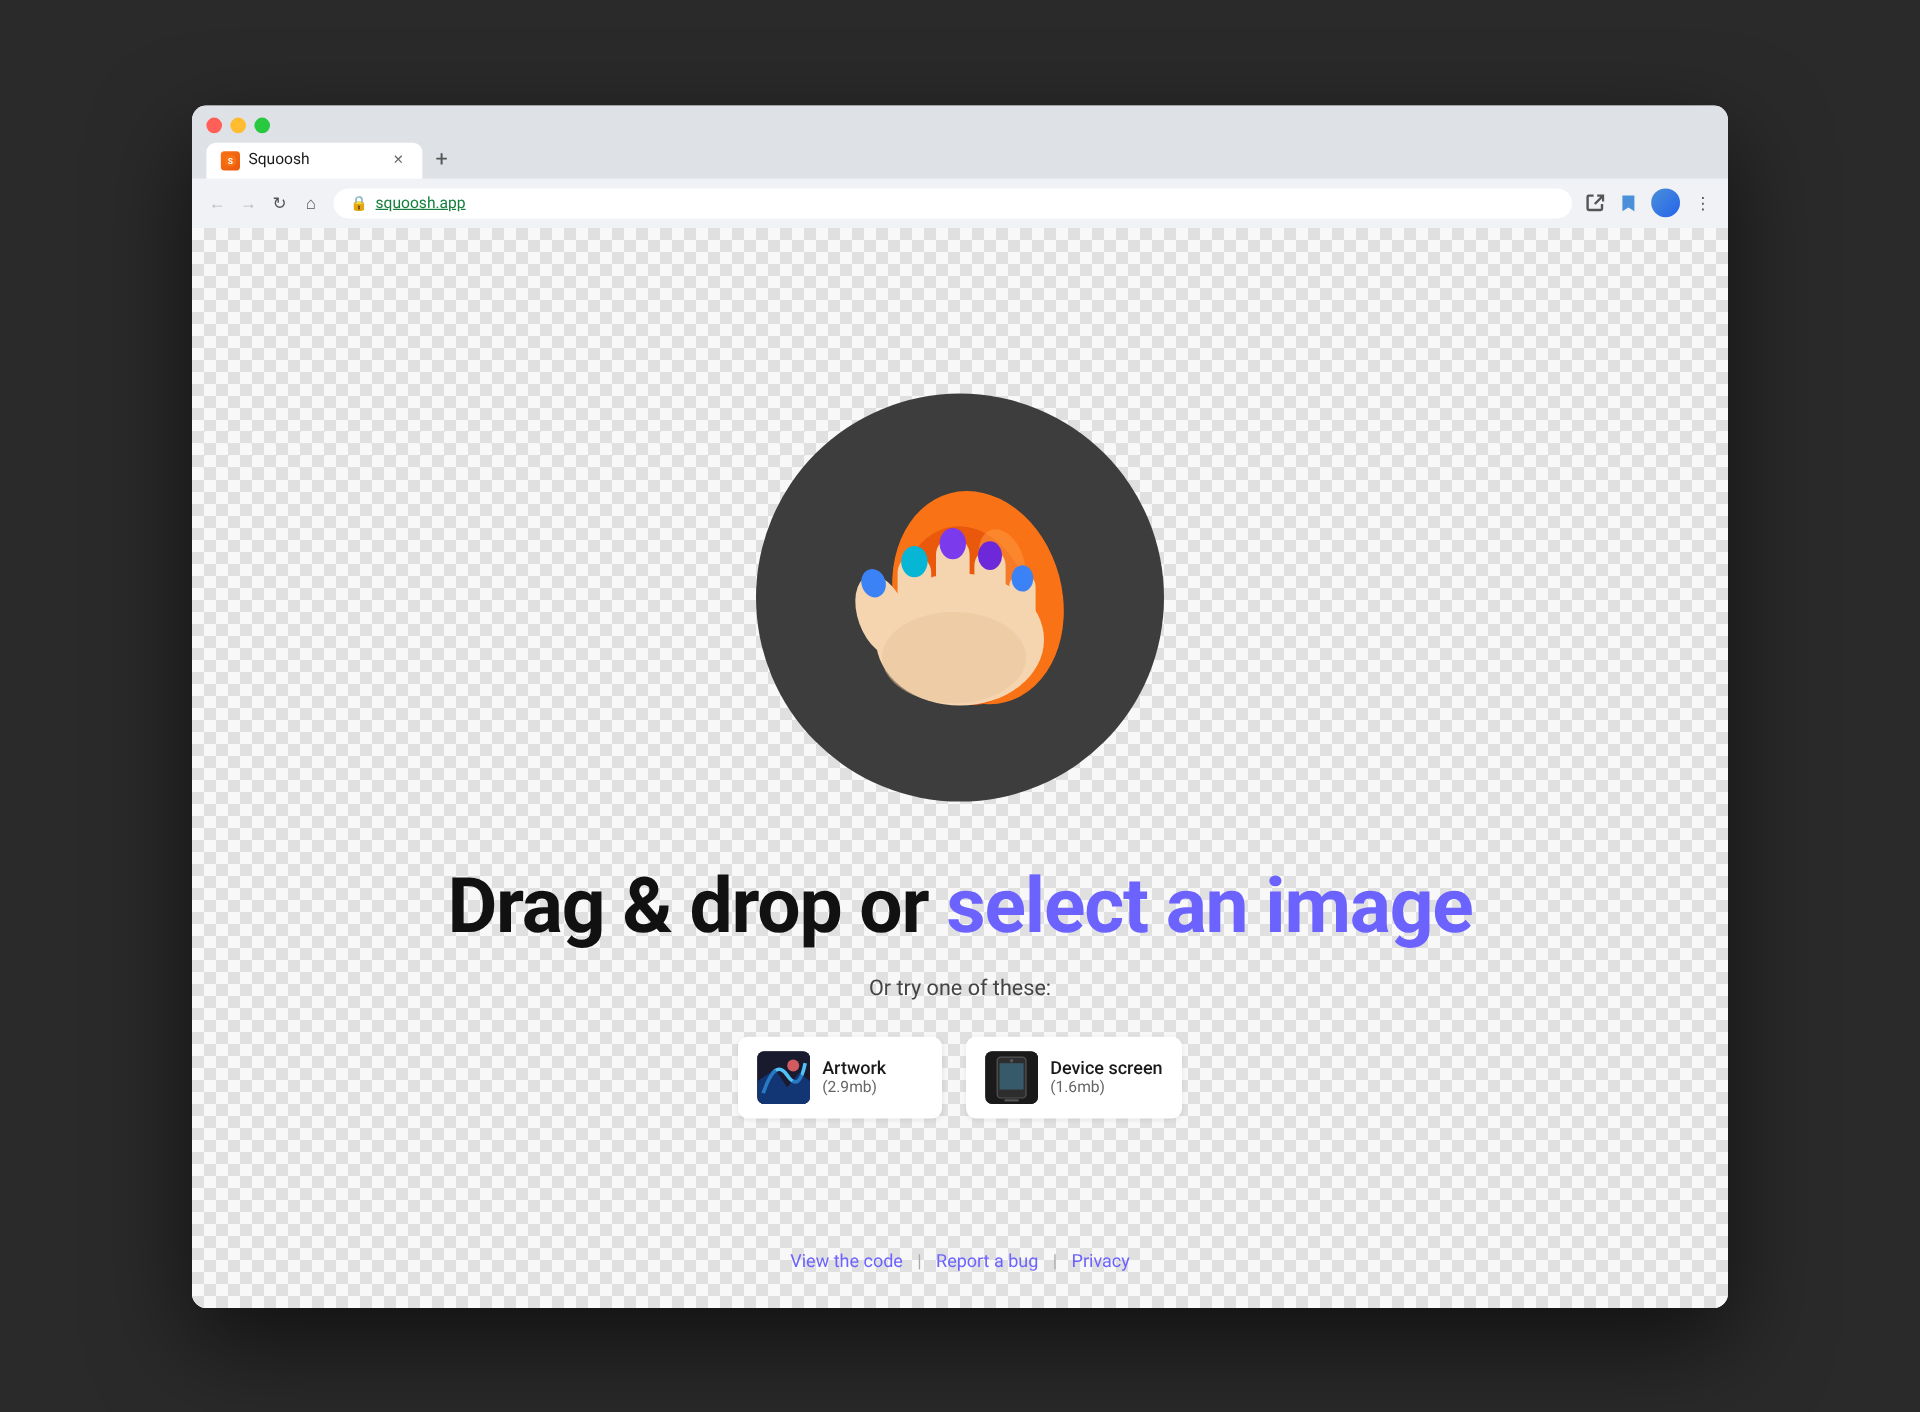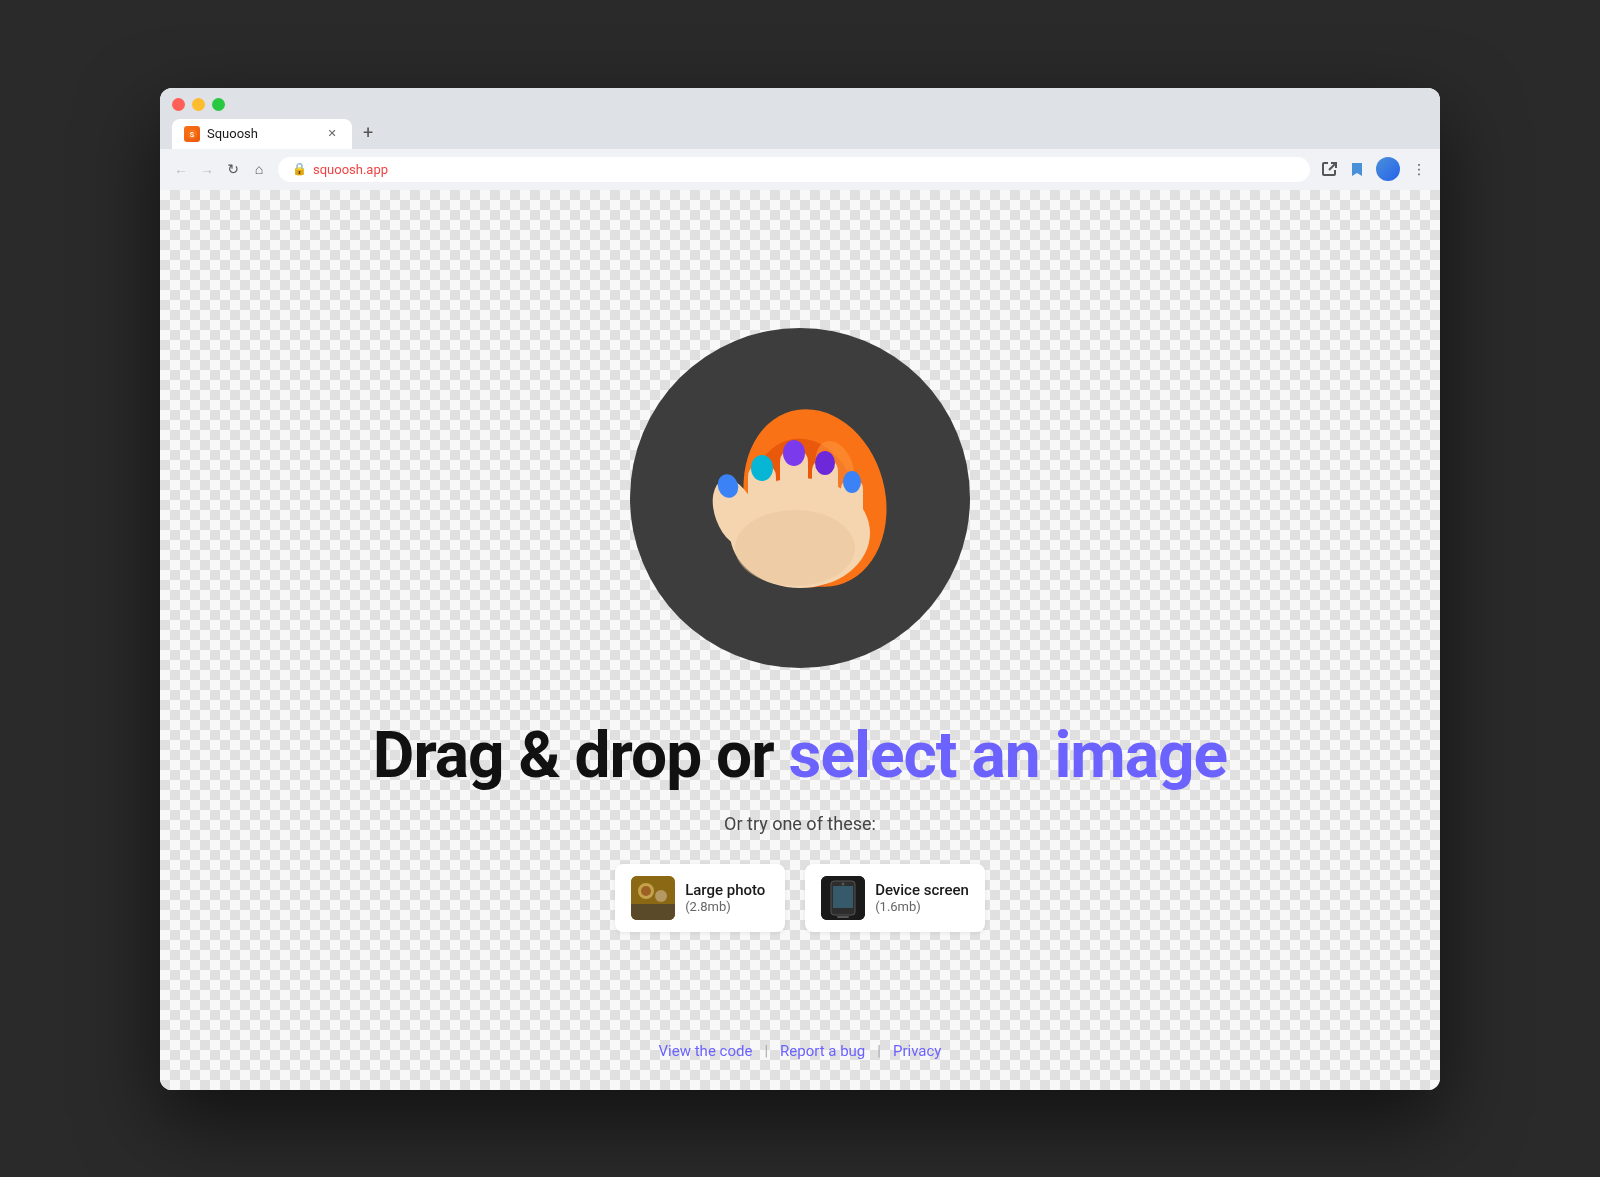--- a/index.html
+++ b/index.html
@@ -149,21 +149,22 @@
       gap: 6px;
     }
 
     .lock-icon {
       color: #555;
       font-size: 12px;
     }
 
     .address-text {
       font-size: 13px;
-      color: #ef4444;
+      color: #15803d;
+      text-decoration: underline;
     }
 
     .browser-actions {
       display: flex;
       gap: 10px;
       align-items: center;
     }
 
     .action-btn {
       width: 18px;
@@ -425,36 +426,35 @@
 
     <h1 class="headline">
       <span>Drag &amp; drop or</span>
       <span class="headline-link">select an image</span>
     </h1>
 
     <p class="subheadline">Or try one of these:</p>
 
     <div class="samples-row">
 
+
       <div class="sample-item">
-        <div class="sample-thumb sample-thumb-large-photo">
+        <div class="sample-thumb sample-thumb-artwork">
           <svg width="44" height="44" viewBox="0 0 44 44">
-            <rect width="44" height="44" fill="#8B6914"></rect>
-            <circle cx="15" cy="15" r="8" fill="#c4a24c"></circle>
-            <circle cx="15" cy="15" r="5" fill="#8B4513" opacity="0.7"></circle>
-            <rect x="0" y="28" width="44" height="16" fill="#5a4a2a"></rect>
-            <circle cx="30" cy="20" r="6" fill="#d4b896" opacity="0.6"></circle>
+            <rect width="44" height="44" fill="#1a1a2e"></rect>
+            <path d="M5 35 Q15 5 25 20 Q35 35 40 10" stroke="#4fc3f7" stroke-width="3" fill="none"></path>
+            <circle cx="30" cy="12" r="5" fill="#ff6b6b" opacity="0.8"></circle>
+            <path d="M0 25 L15 15 L25 30 L35 18 L44 25 L44 44 L0 44Z" fill="#0d47a1" opacity="0.6"></path>
           </svg>
         </div>
         <div class="sample-info">
-          <span class="sample-name">Large photo</span>
-          <span class="sample-size">(2.8mb)</span>
+          <span class="sample-name">Artwork</span>
+          <span class="sample-size">(2.9mb)</span>
         </div>
       </div>
-
 
       <div class="sample-item">
         <div class="sample-thumb sample-thumb-device">
           <svg width="44" height="44" viewBox="0 0 44 44">
             <rect width="44" height="44" fill="#1a1a1a"></rect>
             <rect x="10" y="5" width="24" height="34" rx="3" fill="#2d2d2d" stroke="#555" stroke-width="1"></rect>
             <rect x="12" y="10" width="20" height="22" fill="#4fc3f7" opacity="0.3"></rect>
             <rect x="16" y="40" width="12" height="2" rx="1" fill="#555"></rect>
             <circle cx="22" cy="8" r="1.5" fill="#555"></circle>
           </svg>

